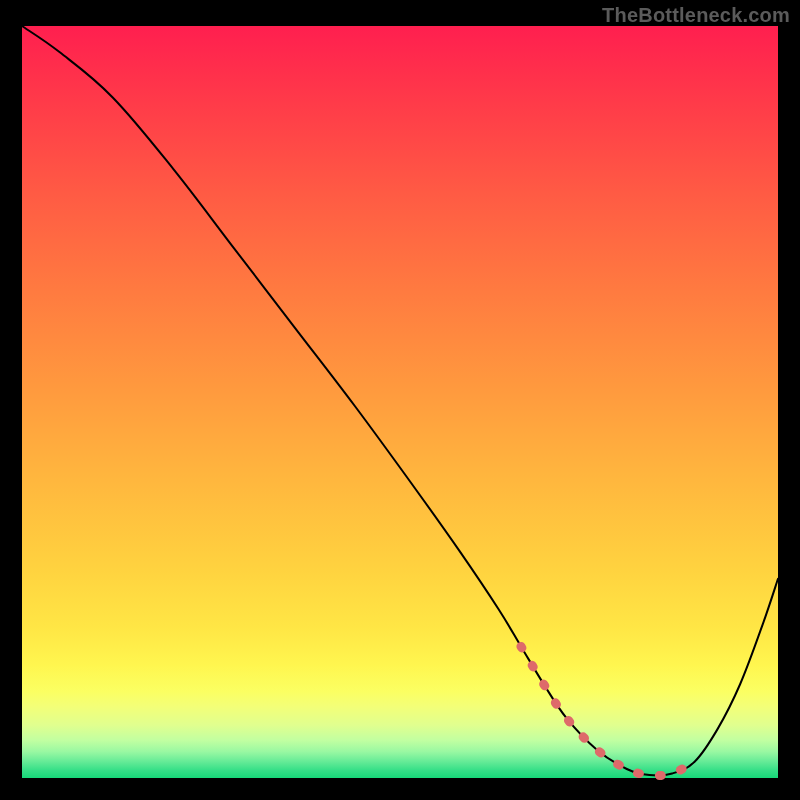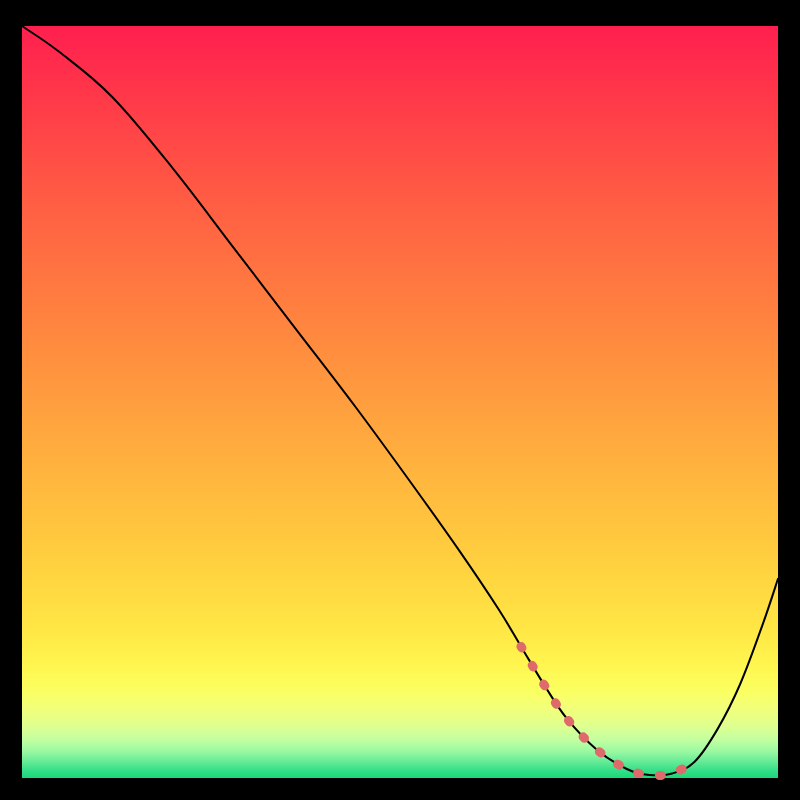--- a/index.html
+++ b/index.html
@@ -63,20 +63,21 @@
     stroke-linecap: round;
     stroke-linejoin: round;
     stroke-dasharray: 2 20;
   }
 </style>
 </head>
 <body>
 
 <div class="frame">
 
+  <div class="watermark">TheBottleneck.com</div>
 
   <div class="plot-area">
 
     <svg class="gradient-bg" viewBox="0 0 756 752" preserveAspectRatio="none">
       <defs>
         <linearGradient id="bgGrad" x1="0" y1="0" x2="0" y2="1">
             <stop offset="0%" stop-color="#ff1f4f"></stop>
             <stop offset="10%" stop-color="#ff3a49"></stop>
             <stop offset="22%" stop-color="#ff5a44"></stop>
             <stop offset="35%" stop-color="#ff7a40"></stop>

